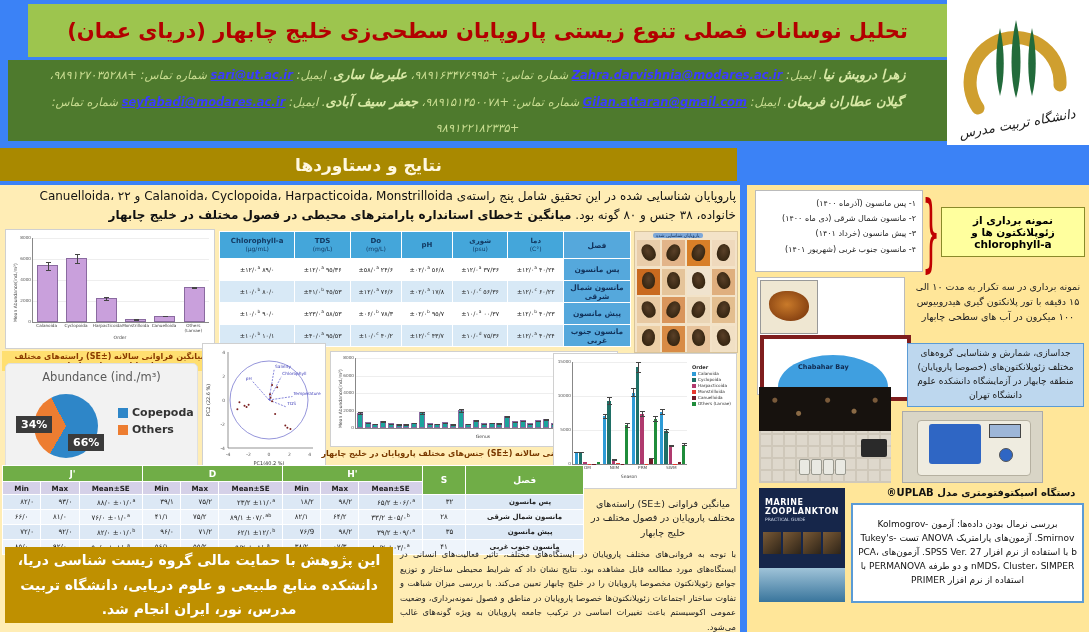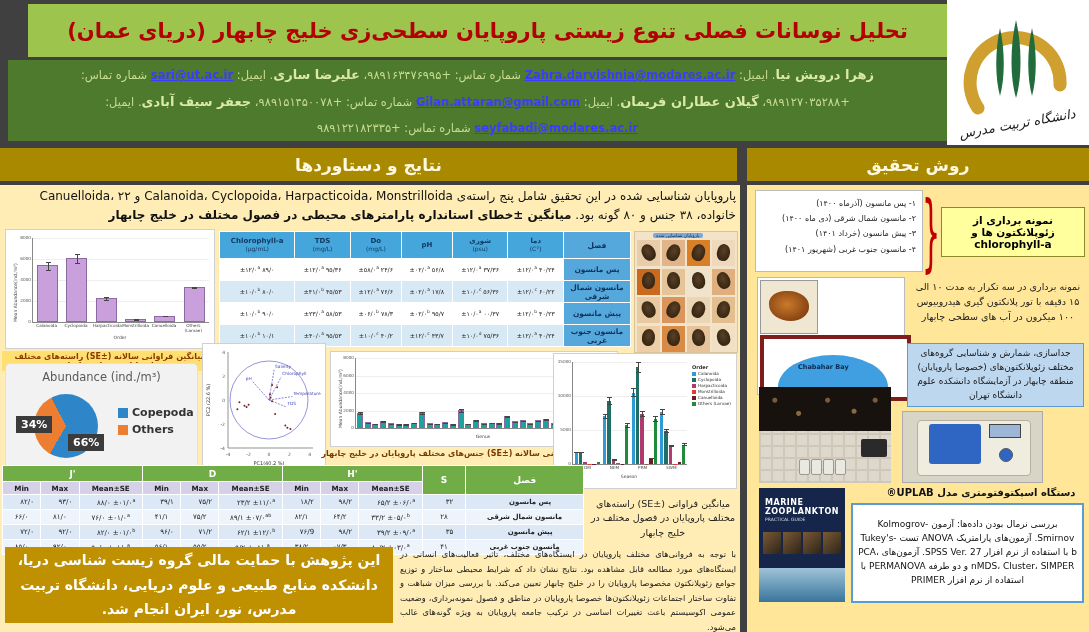--- a/index.html
+++ b/index.html
@@ -1,21 +1,21 @@
 <!DOCTYPE html>
 <html lang="fa"><head>
 <meta charset="utf-8">
 <style>
   html,body{margin:0;padding:0;background:#fff;font-family:"DejaVu Sans",sans-serif;}
-  #poster{position:relative;width:1089px;height:632px;background:#404040;overflow:hidden;}
+  #poster{position:relative;width:1089px;height:632px;background:#3b82f6;overflow:hidden;}
   .abs{position:absolute;}
   
   .title-bar{left:28px;top:4px;width:919px;height:53px;background:#9dc54e;display:flex;align-items:center;justify-content:center;}
   .title-bar h1{margin:0;font-size:21px;font-weight:bold;color:#b30000;direction:rtl;}
-  .author-bar{left:8px;top:60px;width:939px;height:81px;background:#4e7a2d;color:#c8dc90;display:flex;align-items:center;justify-content:center;padding:0 30px;box-sizing:border-box;}
+  .author-bar{left:8px;top:60px;width:939px;height:81px;background:#4e7a2d;color:#c8dc90;display:flex;align-items:center;justify-content:center;padding:0 30px;box-sizing:border-box;font-style:italic;}
   .author-lines{direction:rtl;text-align:center;font-size:11.5px;line-height:2.1;}
   .a-name{font-weight:bold;font-size:13px;color:#d9e9a6;}
   .a-email{color:#3b3bff;text-decoration:underline;font-weight:bold;unicode-bidi:embed;direction:ltr;}
   .logo-area{left:947px;top:0;width:142px;height:145px;background:#fff;display:flex;align-items:center;justify-content:center;}
   
   .band{background:#a98900;color:#fff8e0;font-weight:bold;font-size:17px;display:flex;align-items:center;justify-content:center;}
   .band-results{left:0;top:148px;width:737px;height:33px;}
   .band-methods{left:747px;top:148px;width:342px;height:33px;}
   
   .mid-panel{left:0;top:185px;width:740px;height:447px;background:#ffedb5;}
@@ -139,23 +139,20 @@
         <path d="M68 20 C62 46 62 78 68 98 C74 78 74 46 68 20 Z"></path>
         <path d="M84 28 C79 50 79 78 84 96 C89 78 89 50 84 28 Z"></path>
       </g>
       <text x="70" y="128" text-anchor="middle" font-size="13" font-style="italic" font-family="DejaVu Serif, serif" fill="#1a1a1a" transform="rotate(-10 70 128)">دانشگاه تربیت مدرس</text>
     </svg>
   </div>
 
   <div class="abs band band-results">
     <span>نتایج و دستاوردها</span>
   </div>
-  <div class="abs band band-methods">
-    <span>روش تحقیق</span>
-  </div>
 
   <div class="abs right-panel">
     <div class="panel-child whitebox seasons-list">
         <div>۱- پس مانسون (آذرماه ۱۴۰۰)</div>
         <div>۲- مانسون شمال شرقی (دی ماه ۱۴۰۰)</div>
         <div>۳- پیش مانسون (خرداد ۱۴۰۱)</div>
         <div>۴- مانسون جنوب غربی (شهریور ۱۴۰۱)</div>
       </div>
     <div class="panel-child bracket">}</div>
     <div class="panel-child sampling-box">نمونه برداری از زئوپلانکتون ها و chlorophyll-a</div>

